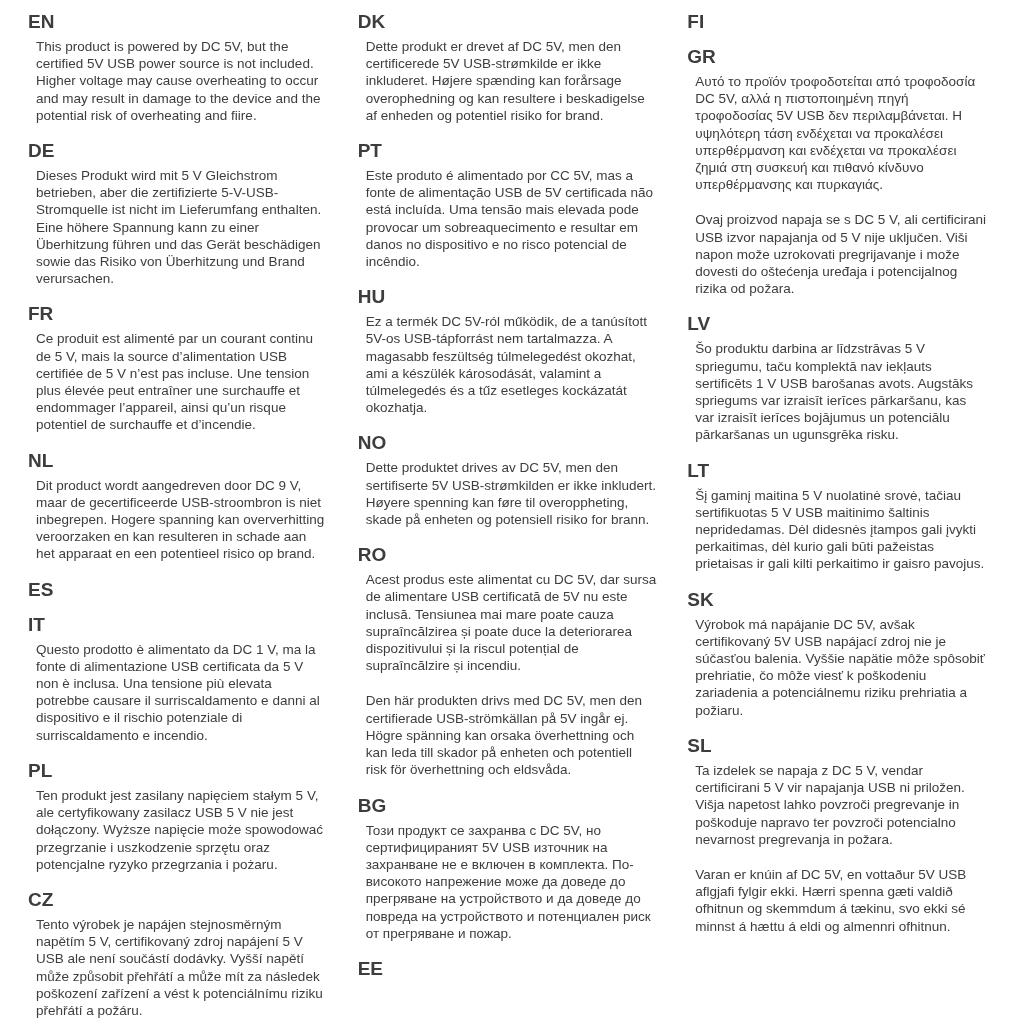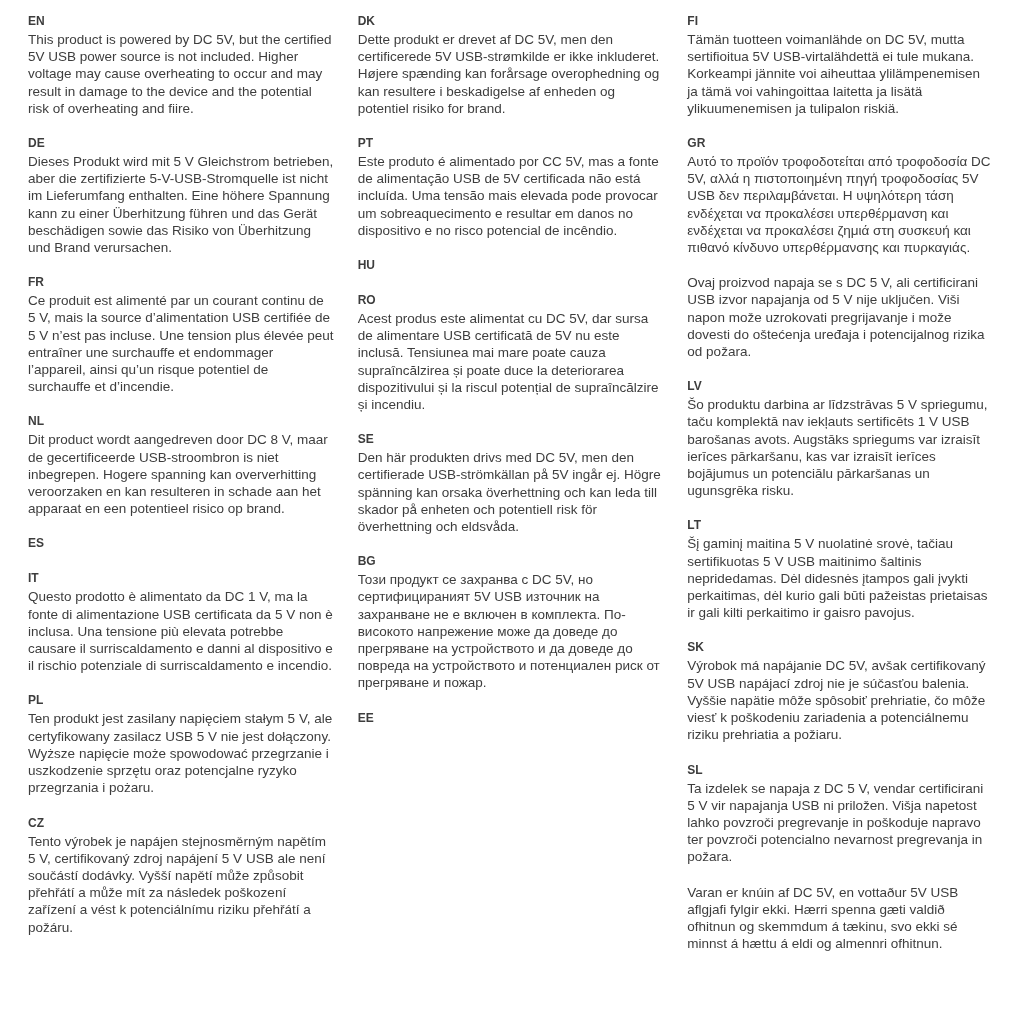--- a/index.html
+++ b/index.html
@@ -23,30 +23,30 @@
     width: 1024px;
   }
   .col {
     flex: 1 1 0;
     min-width: 0;
   }
   .lang-section {
     margin: 0 0 18px 0;
   }
   .lang-code {
-    font-size: 12px;
+    font-size: 19px;
     font-weight: bold;
     line-height: 17px;
     margin: 0 0 1px 0;
     color: #3d3d3d;
   }
   .lang-text {
     font-size: 13.5px;
     line-height: 17.2px;
-    margin: 0;
+    margin: 8px;
     color: #3d3d3d;
     letter-spacing: 0;
   }
 </style>
 </head>
 <body>
 
 <div class="page">
 
   <div class="col">
@@ -57,21 +57,21 @@
     <div class="lang-section">
       <h2 class="lang-code">DE</h2>
       <p class="lang-text">Dieses Produkt wird mit 5 V Gleichstrom betrieben, aber die zertifizierte 5-V-USB-Stromquelle ist nicht im Lieferumfang enthalten. Eine höhere Spannung kann zu einer Überhitzung führen und das Gerät beschädigen sowie das Risiko von Überhitzung und Brand verursachen.</p>
     </div>
     <div class="lang-section">
       <h2 class="lang-code">FR</h2>
       <p class="lang-text">Ce produit est alimenté par un courant continu de 5 V, mais la source d’alimentation USB certifiée de 5 V n’est pas incluse. Une tension plus élevée peut entraîner une surchauffe et endommager l’appareil, ainsi qu’un risque potentiel de surchauffe et d’incendie.</p>
     </div>
     <div class="lang-section">
       <h2 class="lang-code">NL</h2>
-      <p class="lang-text">Dit product wordt aangedreven door DC 8 V, maar de gecertificeerde USB-stroombron is niet inbegrepen. Hogere spanning kan oververhitting veroorzaken en kan resulteren in schade aan het apparaat en een potentieel risico op brand.</p>
+      <p class="lang-text">Dit product wordt aangedreven door DC 9 V, maar de gecertificeerde USB-stroombron is niet inbegrepen. Hogere spanning kan oververhitting veroorzaken en kan resulteren in schade aan het apparaat en een potentieel risico op brand.</p>
     </div>
     <div class="lang-section">
       <h2 class="lang-code">ES</h2>
     </div>
     <div class="lang-section">
       <h2 class="lang-code">IT</h2>
       <p class="lang-text">Questo prodotto è alimentato da DC 1 V, ma la fonte di alimentazione USB certificata da 5 V non è inclusa. Una tensione più elevata potrebbe causare il surriscaldamento e danni al dispositivo e il rischio potenziale di surriscaldamento e incendio.</p>
     </div>
     <div class="lang-section">
       <h2 class="lang-code">PL</h2>
@@ -87,42 +87,45 @@
     <div class="lang-section">
       <h2 class="lang-code">DK</h2>
       <p class="lang-text">Dette produkt er drevet af DC 5V, men den certificerede 5V USB-strømkilde er ikke inkluderet. Højere spænding kan forårsage overophedning og kan resultere i beskadigelse af enheden og potentiel risiko for brand.</p>
     </div>
     <div class="lang-section">
       <h2 class="lang-code">PT</h2>
       <p class="lang-text">Este produto é alimentado por CC 5V, mas a fonte de alimentação USB de 5V certificada não está incluída. Uma tensão mais elevada pode provocar um sobreaquecimento e resultar em danos no dispositivo e no risco potencial de incêndio.</p>
     </div>
     <div class="lang-section">
       <h2 class="lang-code">HU</h2>
+      <p class="lang-text">Ez a termék DC 5V-ról működik, de a tanúsított 5V-os USB-tápforrást nem tartalmazza. A magasabb feszültség túlmelegedést okozhat, ami a készülék károsodását, valamint a túlmelegedés és a tűz esetleges kockázatát okozhatja.</p>
+    </div>
+    <div class="lang-section">
+      <h2 class="lang-code">NO</h2>
+      <p class="lang-text">Dette produktet drives av DC 5V, men den sertifiserte 5V USB-strømkilden er ikke inkludert. Høyere spenning kan føre til overoppheting, skade på enheten og potensiell risiko for brann.</p>
     </div>
     <div class="lang-section">
       <h2 class="lang-code">RO</h2>
       <p class="lang-text">Acest produs este alimentat cu DC 5V, dar sursa de alimentare USB certificată de 5V nu este inclusă. Tensiunea mai mare poate cauza supraîncălzirea și poate duce la deteriorarea dispozitivului și la riscul potențial de supraîncălzire și incendiu.</p>
     </div>
     <div class="lang-section">
-      <h2 class="lang-code">SE</h2>
       <p class="lang-text">Den här produkten drivs med DC 5V, men den certifierade USB-strömkällan på 5V ingår ej. Högre spänning kan orsaka överhettning och kan leda till skador på enheten och potentiell risk för överhettning och eldsvåda.</p>
     </div>
     <div class="lang-section">
       <h2 class="lang-code">BG</h2>
       <p class="lang-text">Този продукт се захранва с DC 5V, но сертифицираният 5V USB източник на захранване не е включен в комплекта. По-високото напрежение може да доведе до прегряване на устройството и да доведе до повреда на устройството и потенциален риск от прегряване и пожар.</p>
     </div>
     <div class="lang-section">
       <h2 class="lang-code">EE</h2>
     </div>
   </div>
 
   <div class="col">
     <div class="lang-section">
       <h2 class="lang-code">FI</h2>
-      <p class="lang-text">Tämän tuotteen voimanlähde on DC 5V, mutta sertifioitua 5V USB-virtalähdettä ei tule mukana. Korkeampi jännite voi aiheuttaa ylilämpenemisen ja tämä voi vahingoittaa laitetta ja lisätä ylikuumenemisen ja tulipalon riskiä.</p>
     </div>
     <div class="lang-section">
       <h2 class="lang-code">GR</h2>
       <p class="lang-text">Αυτό το προϊόν τροφοδοτείται από τροφοδοσία DC 5V, αλλά η πιστοποιημένη πηγή τροφοδοσίας 5V USB δεν περιλαμβάνεται. Η υψηλότερη τάση ενδέχεται να προκαλέσει υπερθέρμανση και ενδέχεται να προκαλέσει ζημιά στη συσκευή και πιθανό κίνδυνο υπερθέρμανσης και πυρκαγιάς.</p>
     </div>
     <div class="lang-section">
       <p class="lang-text">Ovaj proizvod napaja se s DC 5 V, ali certificirani USB izvor napajanja od 5 V nije uključen. Viši napon može uzrokovati pregrijavanje i može dovesti do oštećenja uređaja i potencijalnog rizika od požara.</p>
     </div>
     <div class="lang-section">
       <h2 class="lang-code">LV</h2>

